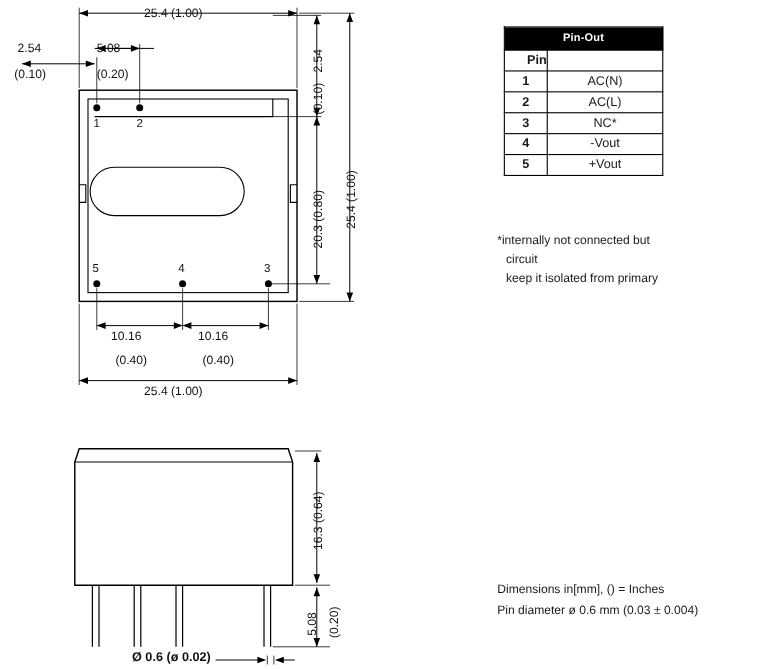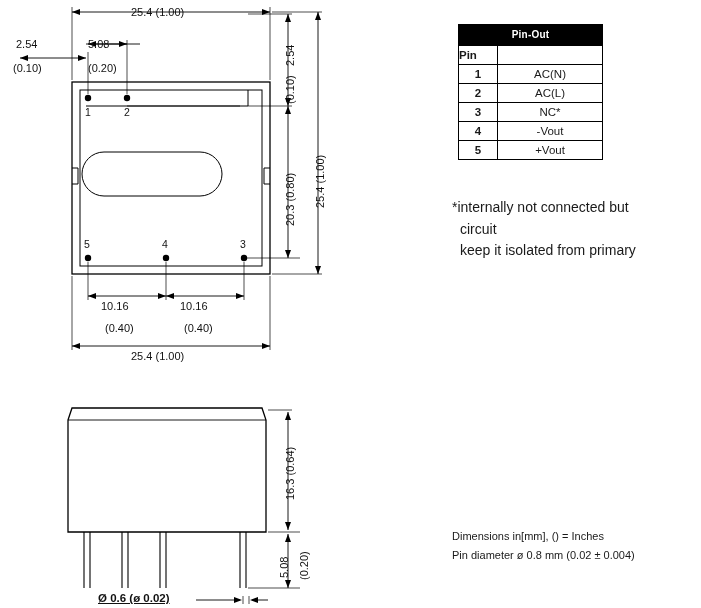--- a/index.html
+++ b/index.html
@@ -43,41 +43,41 @@
     padding: 4px 0 5px 0;
     text-align: center;
     border: 1px solid #000;
     letter-spacing: 0.2px;
   }
   .pinout-table th.colhead {
     border: 1px solid #000;
     font-weight: bold;
     font-size: 11.5px;
     padding: 3px 0;
-    text-align: left;
+    text-align: right;
     background: #ffffff;
   }
   .pinout-table td {
     border: 1px solid #000;
     padding: 3px 0;
     text-align: center;
     font-size: 11.5px;
     background: #ffffff;
   }
   .pinout-table td.pin-num {
     font-weight: bold;
     width: 38px;
   }
   
   .note-block {
     position: absolute;
     left: 452px;
-    top: 197px;
+    top: 211px;
     width: 230px;
-    font-size: 14px;
+    font-size: 11px;
     line-height: 1.55;
     color: #1a1a1a;
   }
   .note-block .ind {
     display: block;
     padding-left: 8px;
   }
   .dim-notes {
     position: absolute;
     left: 452px;
@@ -236,21 +236,21 @@
 
   <div class="lbl small" style="left:85px; top:106px;">1</div>
   <div class="lbl small" style="left:124px; top:106px;">2</div>
   <div class="lbl small" style="left:84px; top:238px;">5</div>
   <div class="lbl small" style="left:162px; top:238px;">4</div>
   <div class="lbl small" style="left:240px; top:238px;">3</div>
 
   <div class="lbl vert" style="left:284px; top:500px;">16.3 (0.64)</div>
   <div class="lbl vert" style="left:278px; top:578px;">5.08</div>
   <div class="lbl vert" style="left:298px; top:580px;">(0.20)</div>
-  <div class="lbl bold" style="left:98px; top:592px; font-size:11.5px;text-decoration:underline;">Ø 0.6 (ø 0.02)</div>
+  <div class="lbl bold" style="left:120px; top:592px; font-size:11.5px;">Ø 0.6 (ø 0.02)</div>
 
   <table class="pinout-table">
     <thead>
       <tr>
         <th class="title" colspan="2">Pin-Out</th>
       </tr>
       <tr>
         <th class="colhead">Pin</th>
         <th class="colhead"></th>
       </tr>
@@ -280,16 +280,16 @@
   </table>
 
   <div class="note-block">
     <span>*internally not connected but</span>
     <span class="ind">circuit</span>
     <span class="ind">keep it isolated from primary</span>
   </div>
 
   <div class="dim-notes">
     <div>Dimensions in[mm], () = Inches</div>
-    <div>Pin diameter ø 0.8 mm (0.02 ± 0.004)</div>
+    <div>Pin diameter ø 0.6 mm (0.03 ± 0.004)</div>
   </div>
 
 </div>
 
 </body></html>

